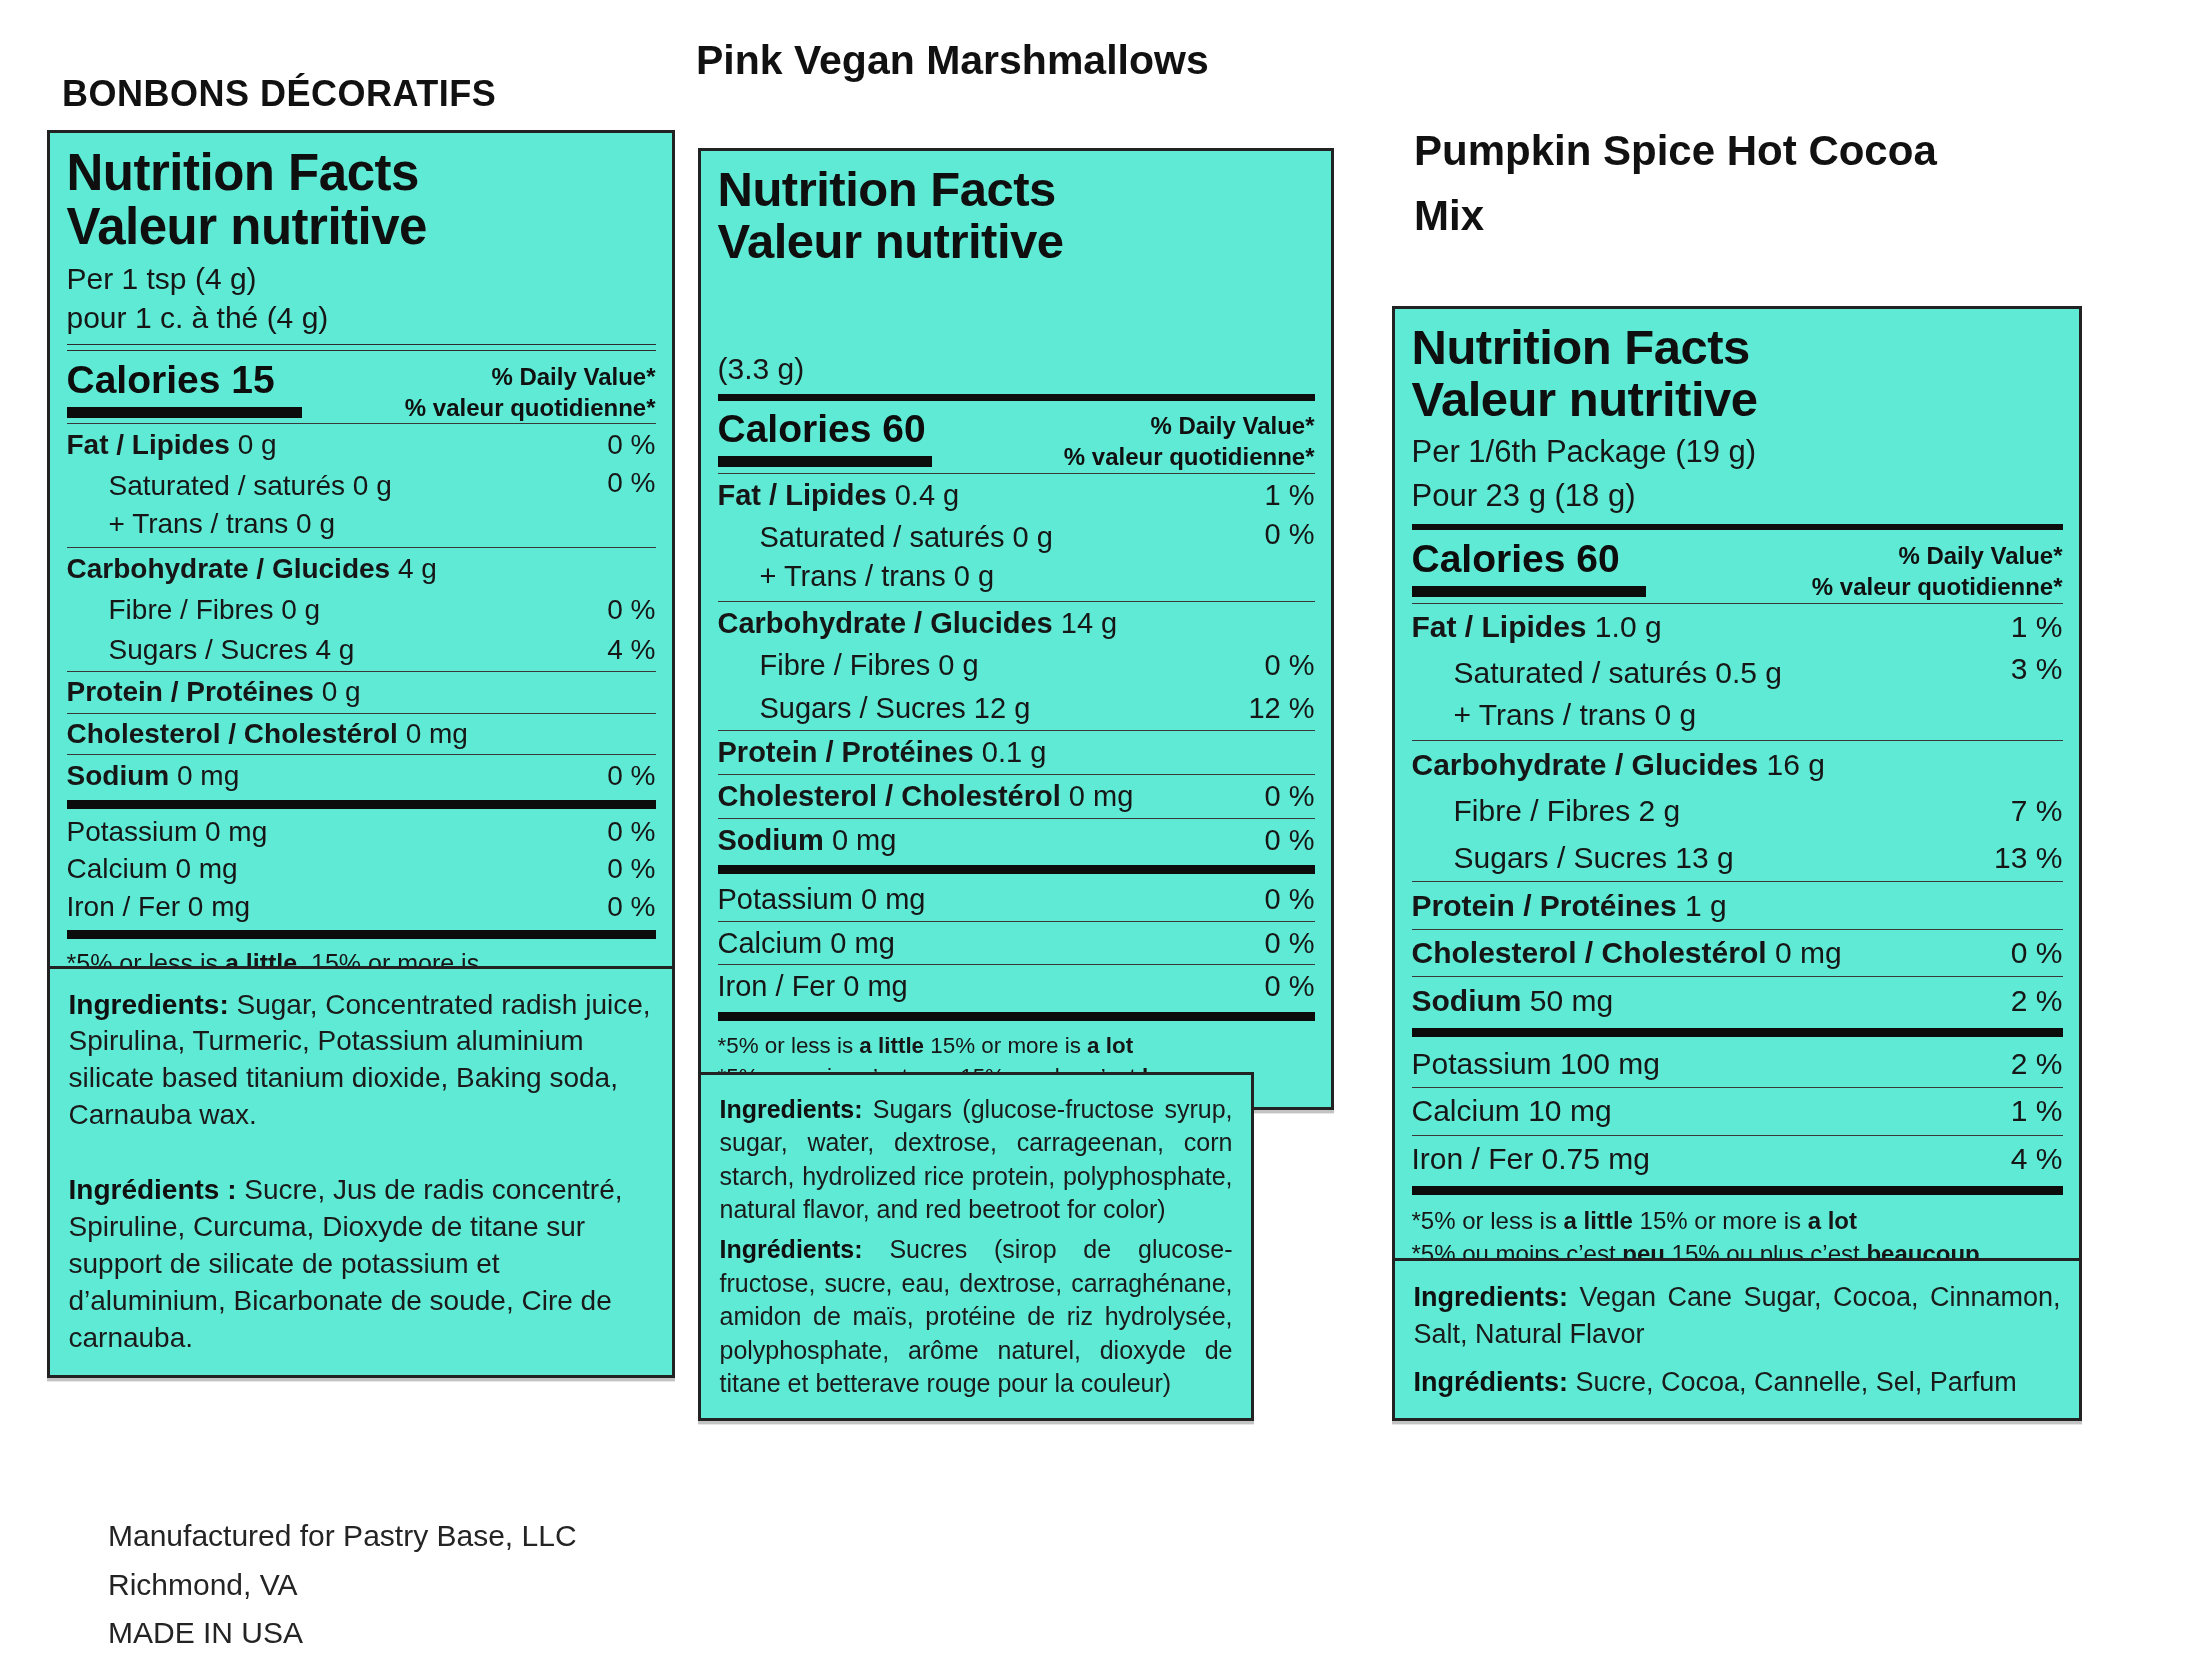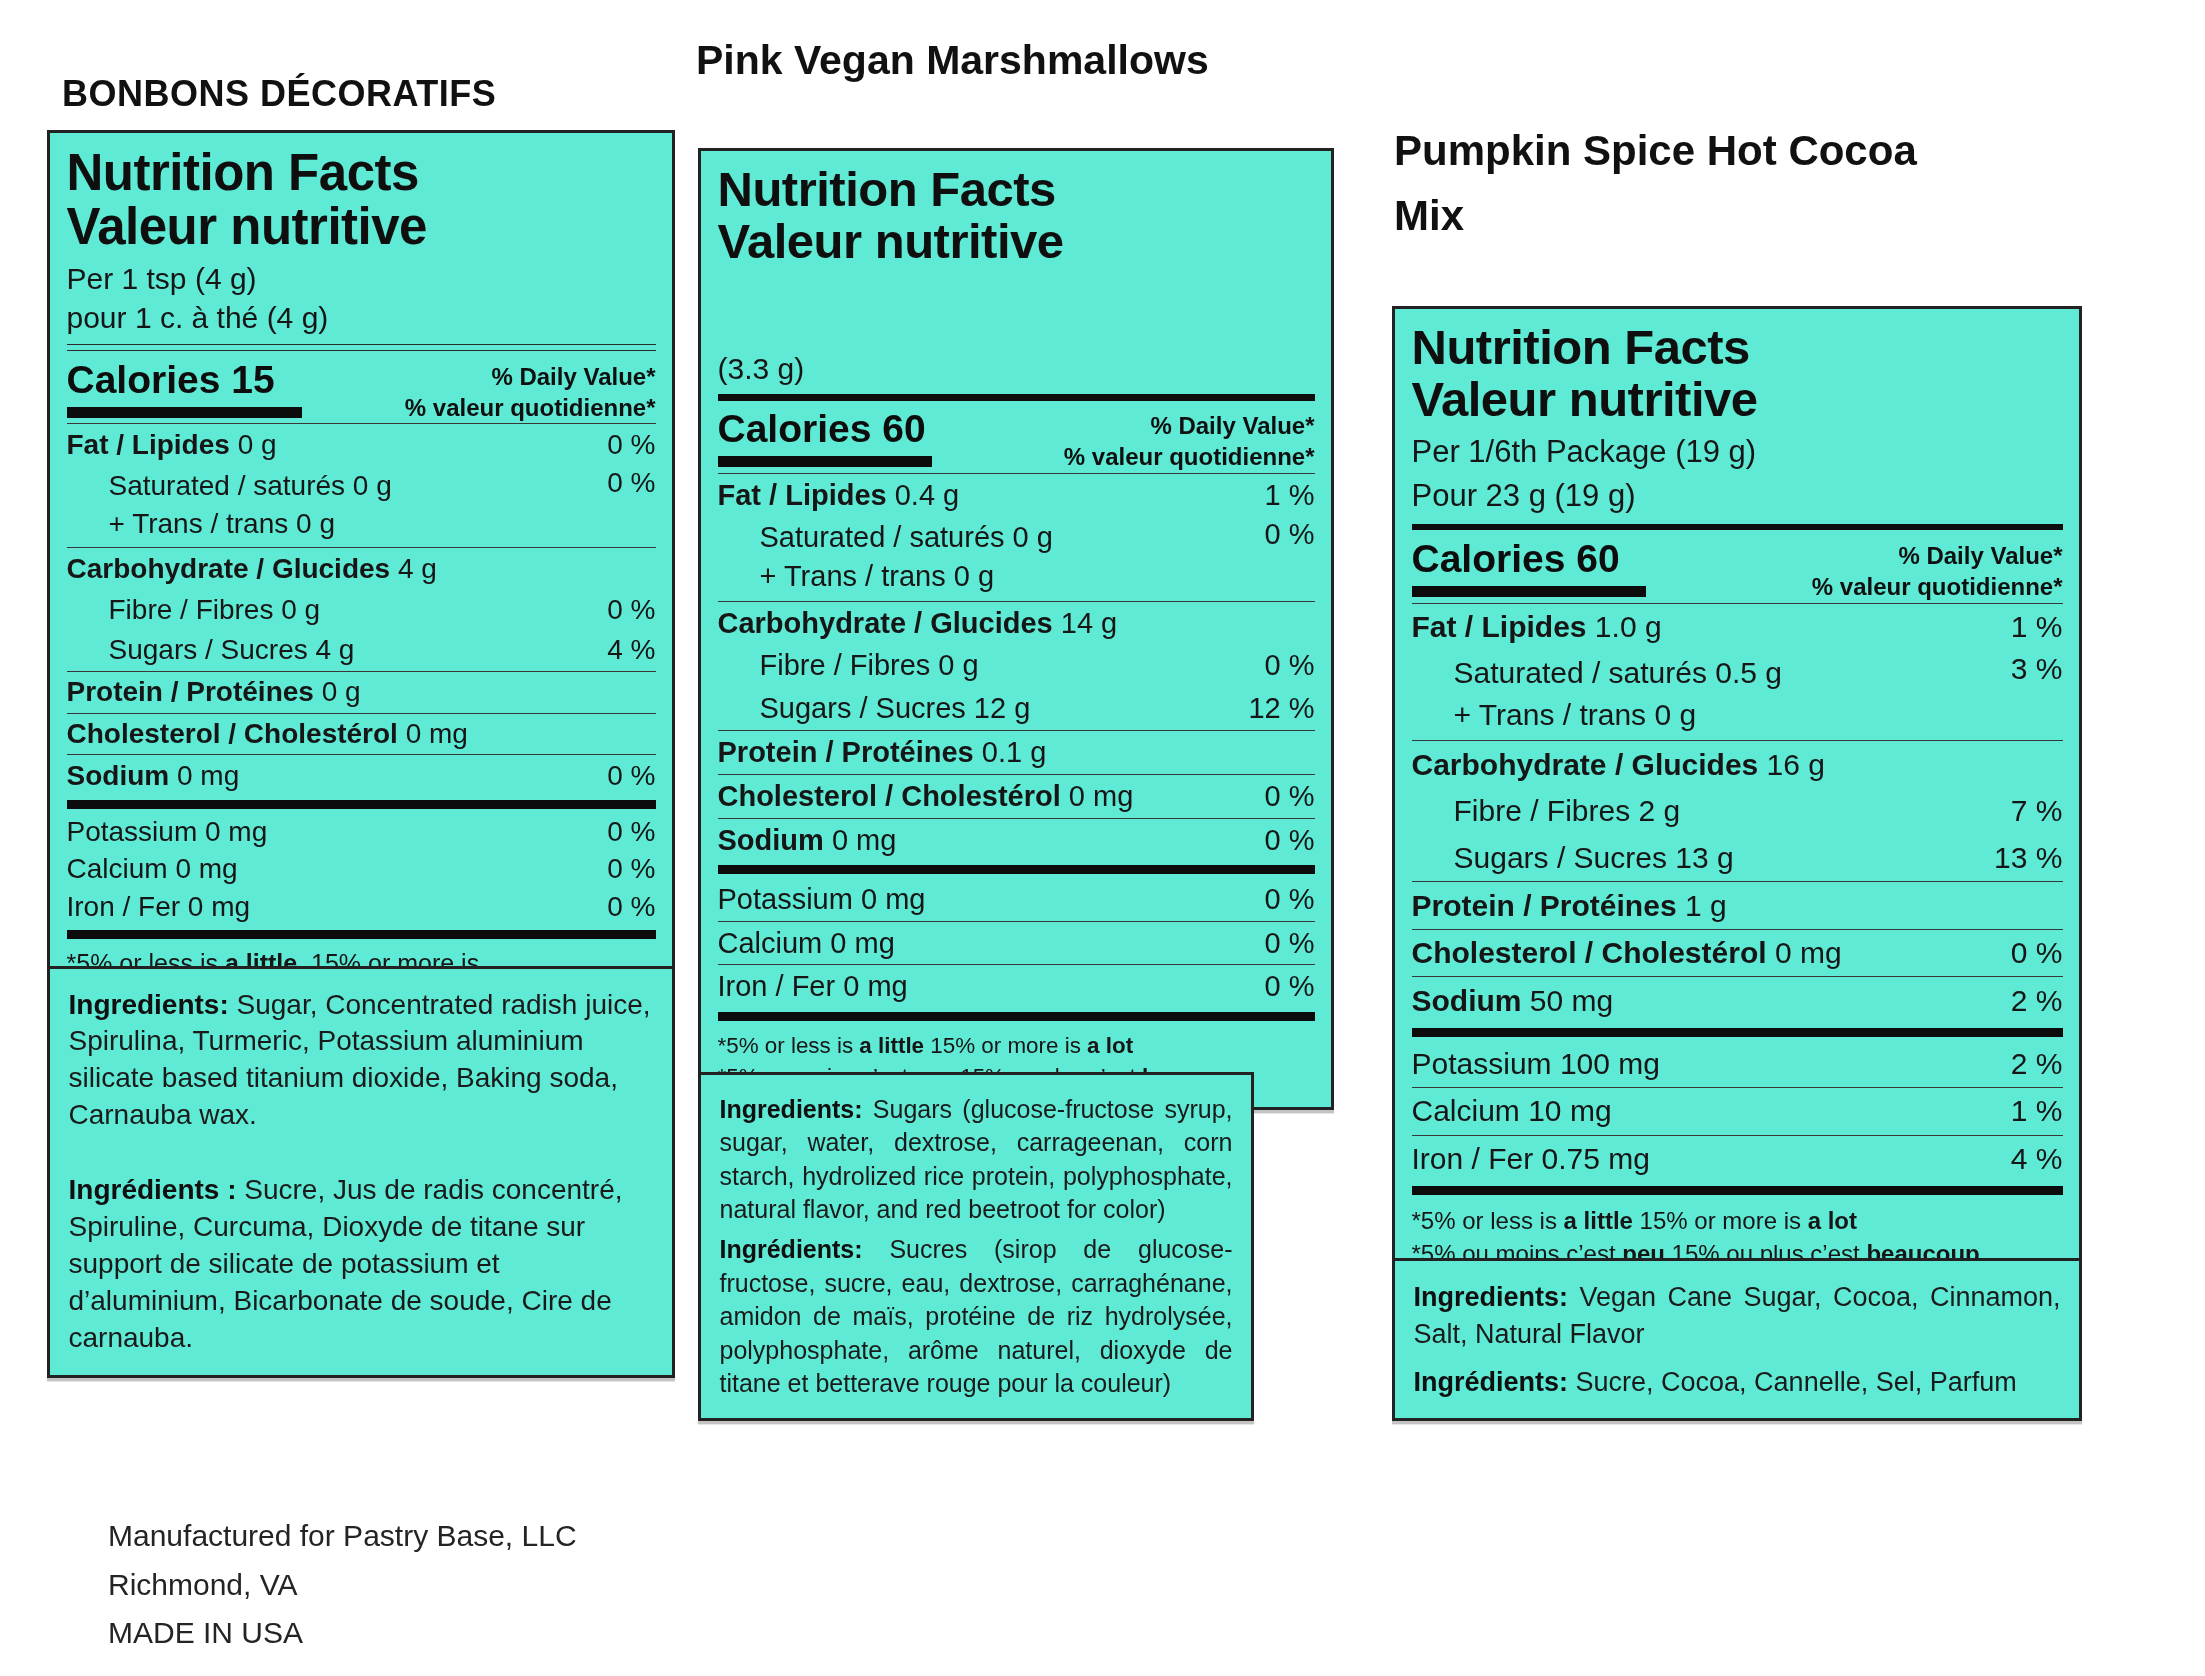--- a/index.html
+++ b/index.html
@@ -2,21 +2,21 @@
 <html style="font-size:7.8px"><head>
 <meta charset="utf-8">
 <style>
   html,body{margin:0;padding:0;background:#e9e9e9;}
   #page{position:relative;width:2205px;height:1677px;background:#ffffff;overflow:hidden;
         font-family:"Liberation Sans","DejaVu Sans",sans-serif;color:#161616;}
   .abs{position:absolute;}
   .ttl{font-weight:700;color:#111;}
   .t1{font-size:36px;letter-spacing:0.5px;}
   .t2{font-size:41px;}
-  .t3{font-size:42px;line-height:1.55;}
+  .t3{font-size:42px;line-height:1.55;margin-left:20px;}
   .box{border:3.9px solid #222;background:#5eead4;box-shadow:0 3.4px 0 #c3c3c3;}
   .nf{padding:12.6px 16.5px 14.6px;}
   .hd{font-weight:700;font-size:49px;line-height:1.06;letter-spacing:-0.5px;color:#0f0f0f;}
   .p1 .hd{font-size:51px;}
   .sv{font-size:30px;line-height:1.3;margin-top:4.9px;}
   .p3 .sv{font-size:31px;line-height:1.42;}
   .gap{height:82px;}
   .dbl{height:4.9px;border-top:1.9px solid #2c2c2c;border-bottom:1.9px solid #2c2c2c;margin-top:7.8px;}
   .servbar{height:6.3px;background:#0e0e0e;margin-top:5.8px;}
   .cal{display:flex;justify-content:space-between;margin-top:6.8px;}
@@ -218,21 +218,21 @@
 
   <div class="abs ttl t3" style="left:1394px;top:118px;width:690px;">
     <div>Pumpkin Spice Hot Cocoa</div>
     <div>Mix</div>
   </div>
 
   <div class="abs box nf p3" style="left:1392px;top:306px;width:690px;box-sizing:border-box;">
     <div class="hd">Nutrition Facts</div>
     <div class="hd">Valeur nutritive</div>
     <div class="sv">Per 1/6th Package (19 g)</div>
-    <div class="sv" style="margin-top:0;">Pour 23 g (19 g)</div>
+    <div class="sv" style="margin-top:0;">Pour 23 g (18 g)</div>
     <div class="servbar"></div>
 
     <div class="cal">
       <div class="calwrap" style="width:36%;">
         <div class="cl">Calories 60</div>
         <div class="cal-bar"></div>
       </div>
       <div class="dv">
         <span>% Daily Value*</span><br>
         <span>% valeur quotidienne*</span>

